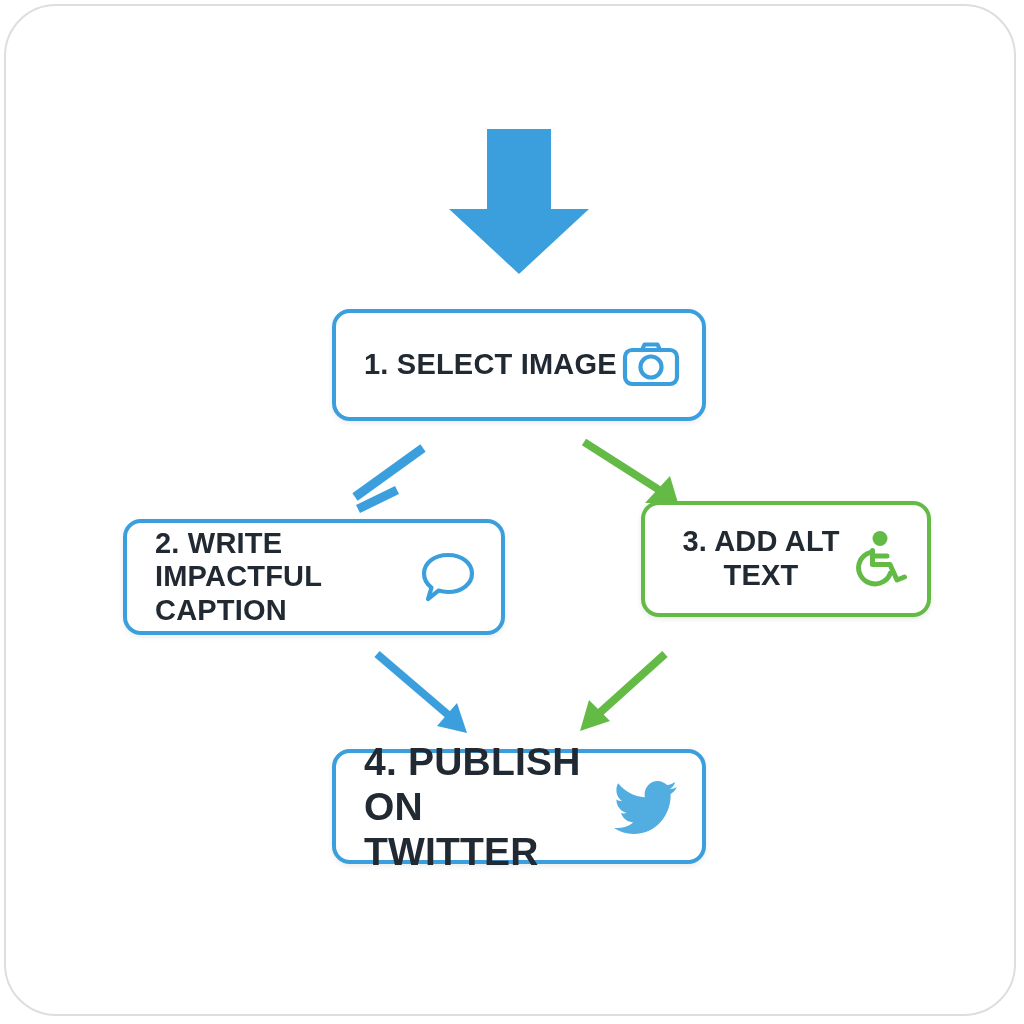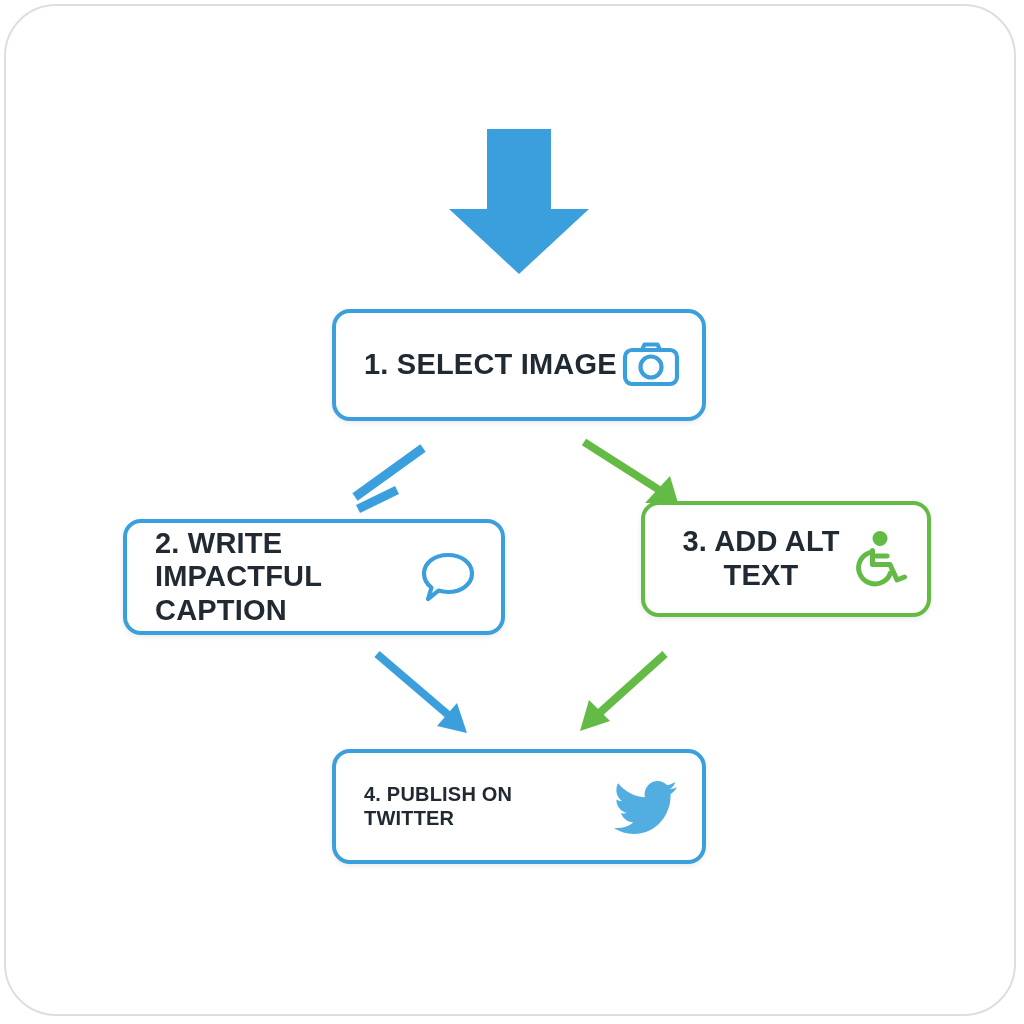--- a/index.html
+++ b/index.html
@@ -88,21 +88,21 @@
     left: 635px; top: 495px; width: 290px; height: 116px;
     padding: 0 18px 0 22px;
   }
   #node-add-alt-text .node-label { font-size: 29px; text-align: center; flex: 1; }
 
   
   #node-publish-twitter {
     left: 326px; top: 743px; width: 374px; height: 115px;
     padding: 0 24px 0 28px;
   }
-  #node-publish-twitter .node-label { font-size: 20px; }
+  #node-publish-twitter .node-label { font-size: 39px; }
 </style>
 </head>
 <body>
 
 <div id="card">
 
   <svg id="wires" viewBox="0 0 1024 1024">
 
     <g>
       <path d="M481 123 L545 123 L545 203 L583 203 L513 268 L443 203 L481 203 Z" fill="#3b9fdd"></path>

